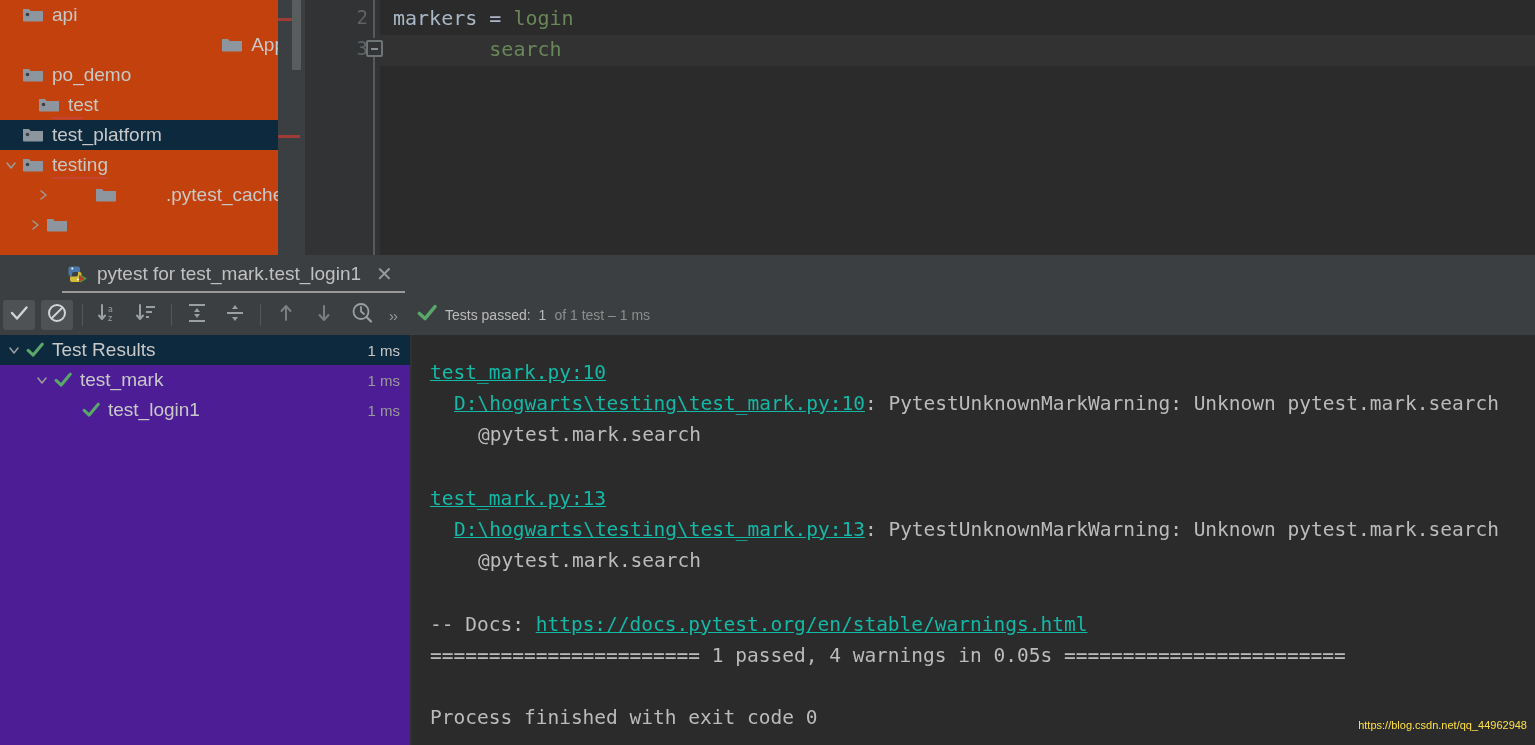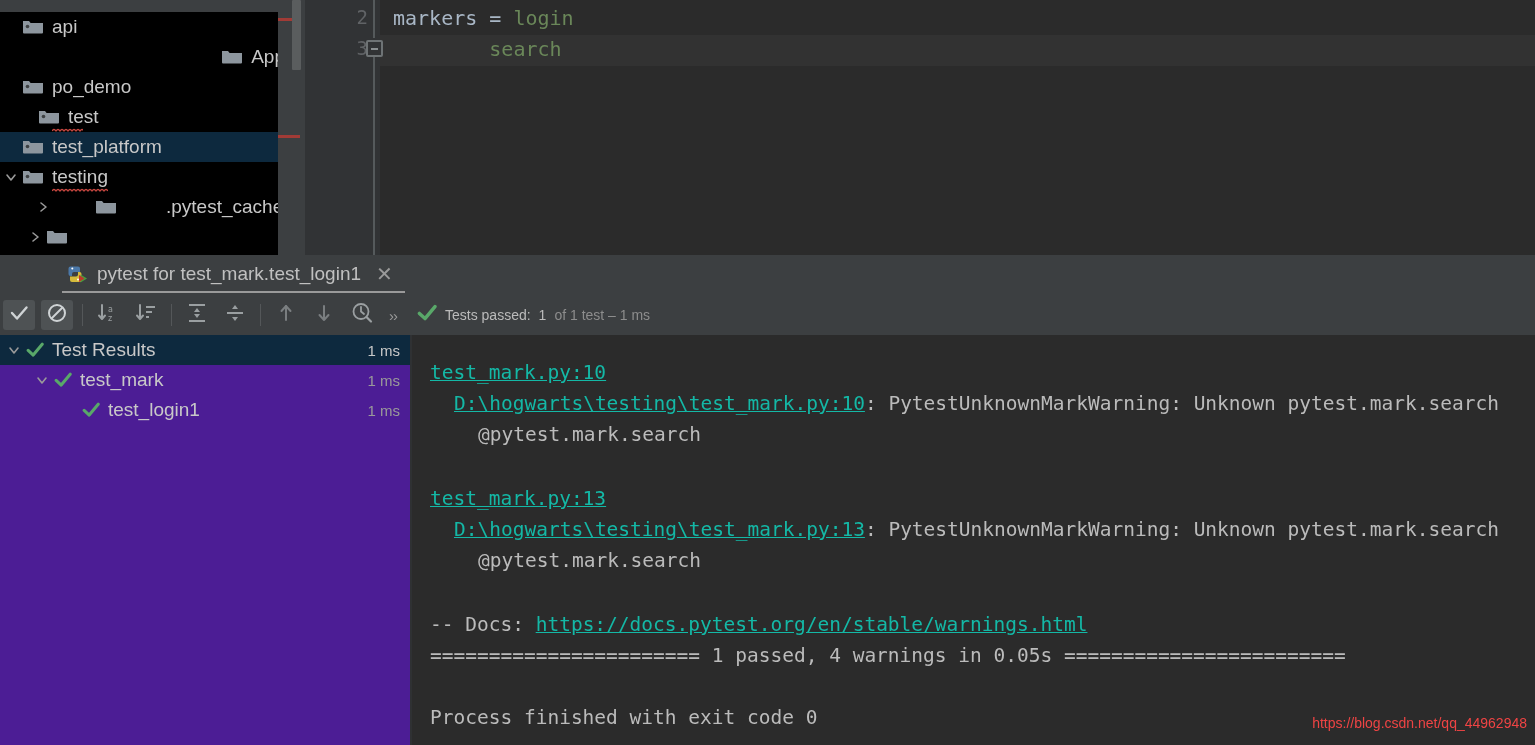--- a/index.html
+++ b/index.html
@@ -9,22 +9,22 @@
     font-family: "Liberation Sans", sans-serif;
     overflow: hidden;
   }
   #app { position: relative; width: 1535px; height: 745px; }
 
   
   .top-area { position: absolute; left: 0; top: 0; width: 1535px; height: 255px; }
 
   
   .project-panel {
-    position: absolute; left: 0; top: 12px; width: 285px; height: 255px;
-    background: #000000; overflow: hidden;
+    position: absolute; left: 0; top: 0; width: 285px; height: 255px;
+    background: #c2410c; overflow: hidden;
   }
   .tree-row {
     position: relative; height: 30px; display: flex; align-items: center;
     white-space: nowrap; color: #bbbbbb; font-size: 19px;
   }
   .tree-row.selected { background: #0d293e; }
   .tree-row .arrow {
     width: 22px; text-align: center; color: #9a9a9a; font-size: 14px;
     flex: 0 0 22px; line-height: 1;
   }
@@ -137,21 +137,21 @@
   .console {
     position: absolute; left: 412px; top: 80px; width: 1123px; height: 410px;
     background: #2b2b2b; overflow: hidden;
     font-family: "DejaVu Sans Mono", monospace; font-size: 19.5px;
     color: #bbbbbb;
   }
   .c-line { position: absolute; white-space: pre; line-height: 1; }
   .lnk { color: #14b8a6; text-decoration: underline; }
   .watermark {
     position: absolute; right: 8px; bottom: 14px;
-    font-family: "Liberation Sans", sans-serif; font-size: 14px; color: #ef4444;
+    font-family: "Liberation Sans", sans-serif; font-size: 11px; color: #fde047;
   }
 </style>
 </head>
 <body>
 
 <div id="app">
 
   <div class="top-area">
 
     <div class="project-panel" id="projectPanel">

